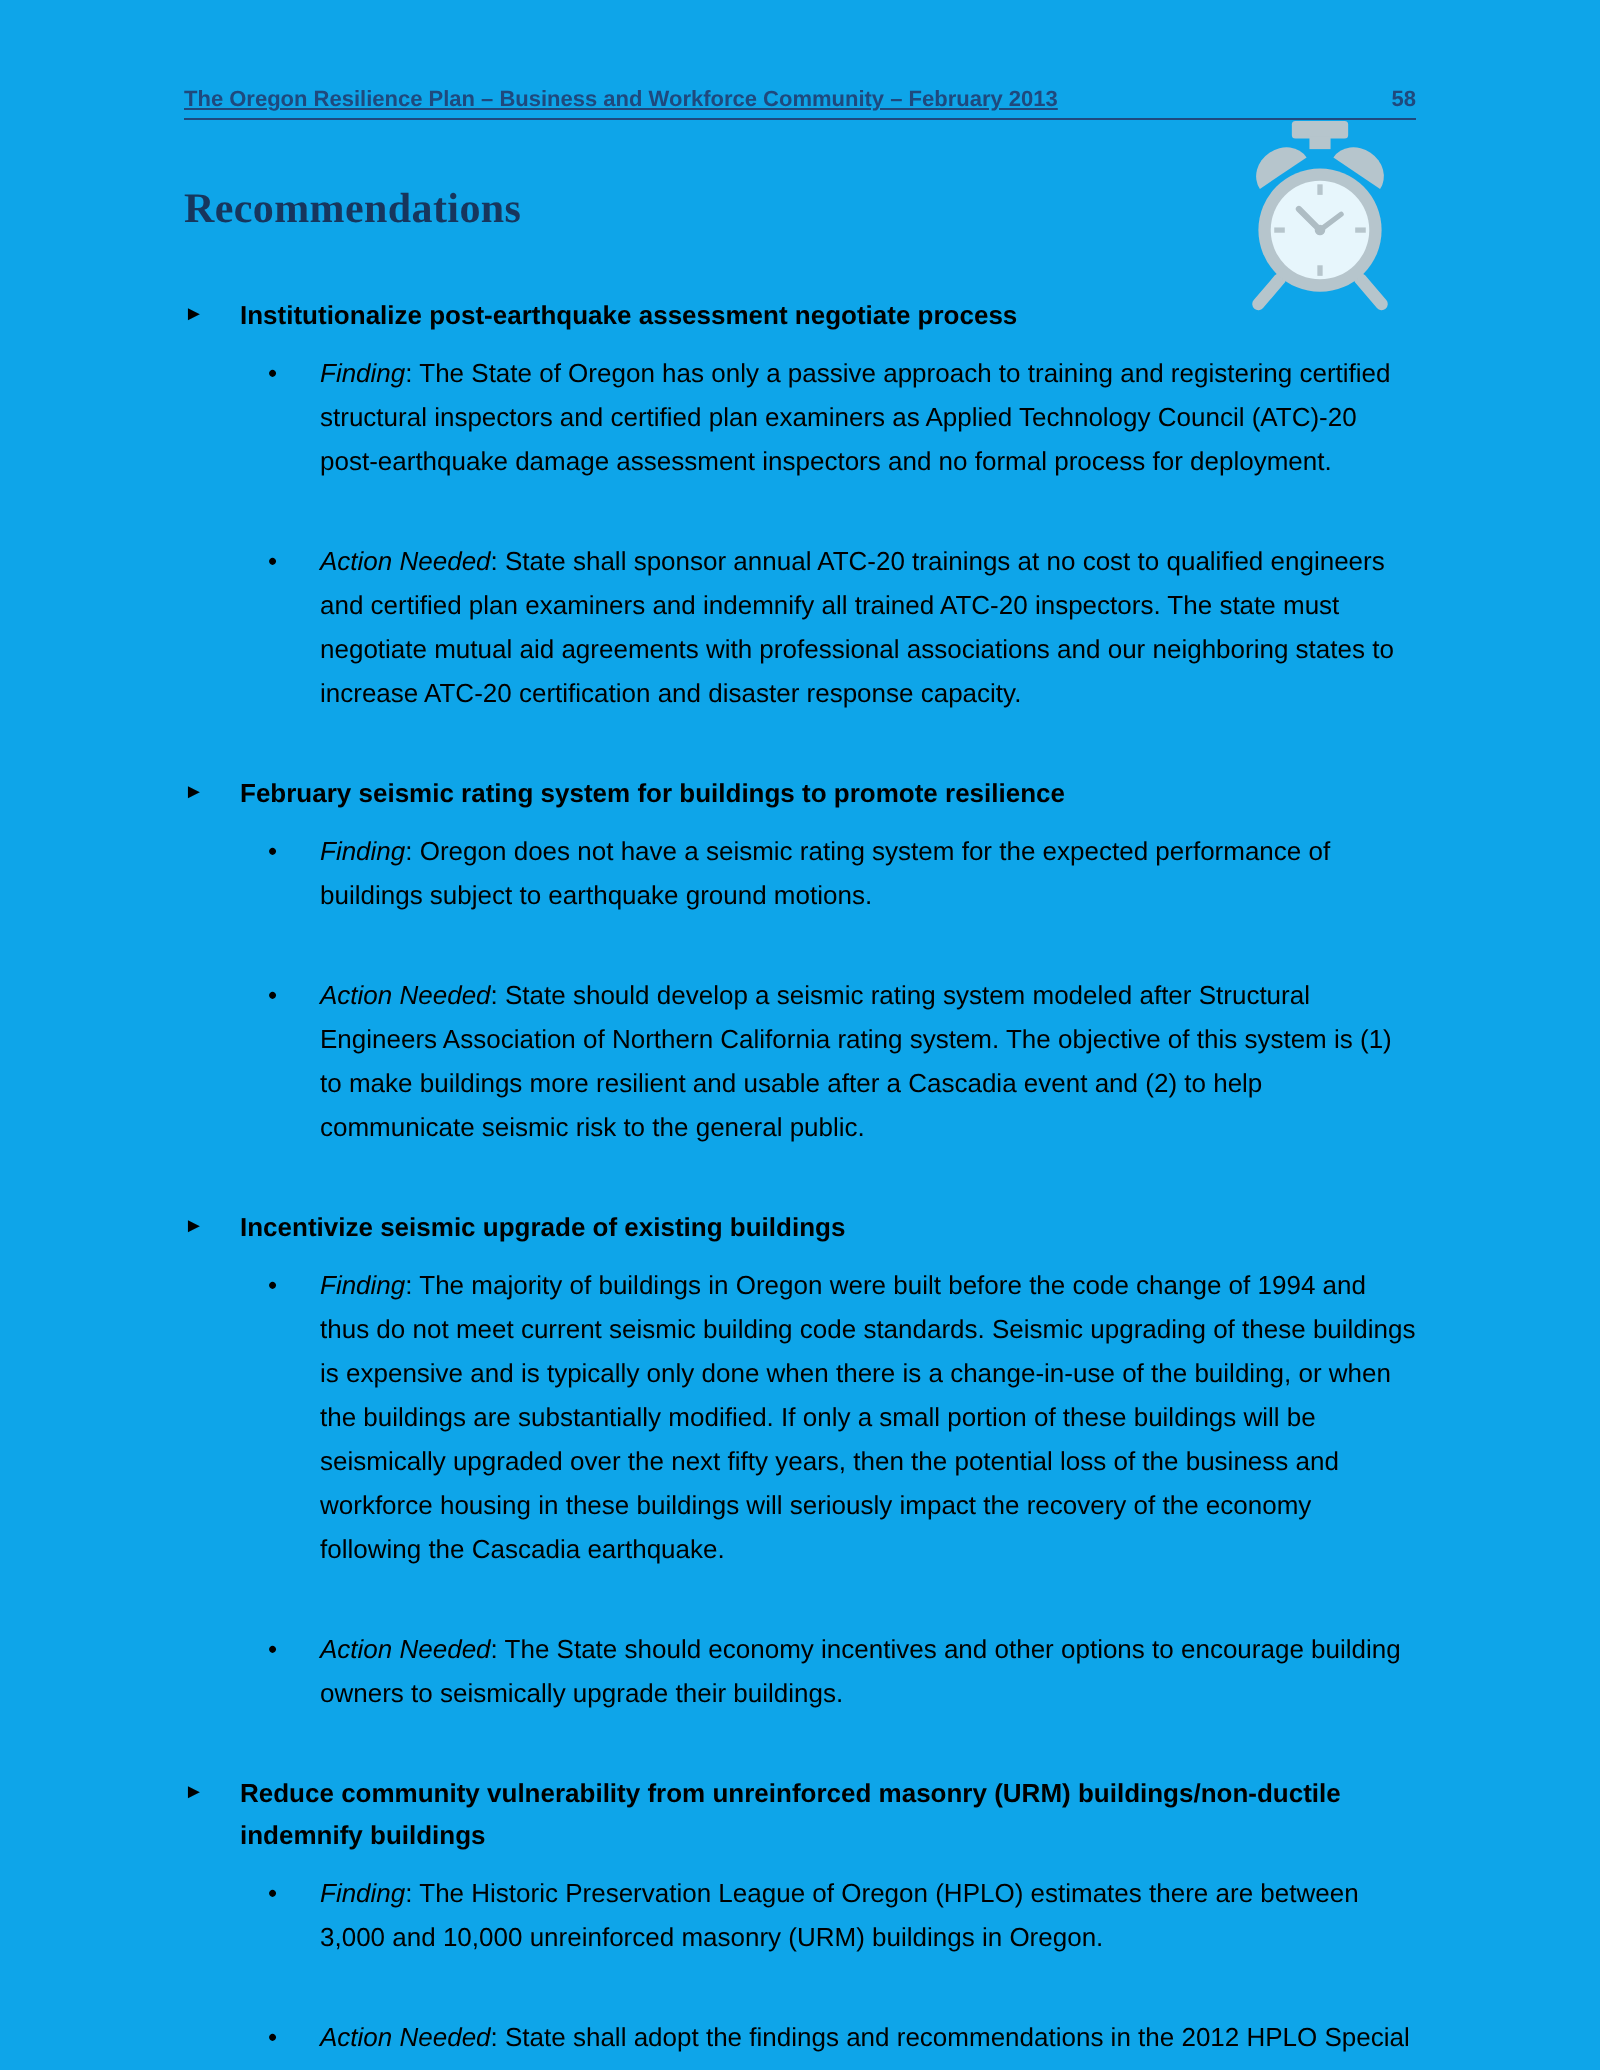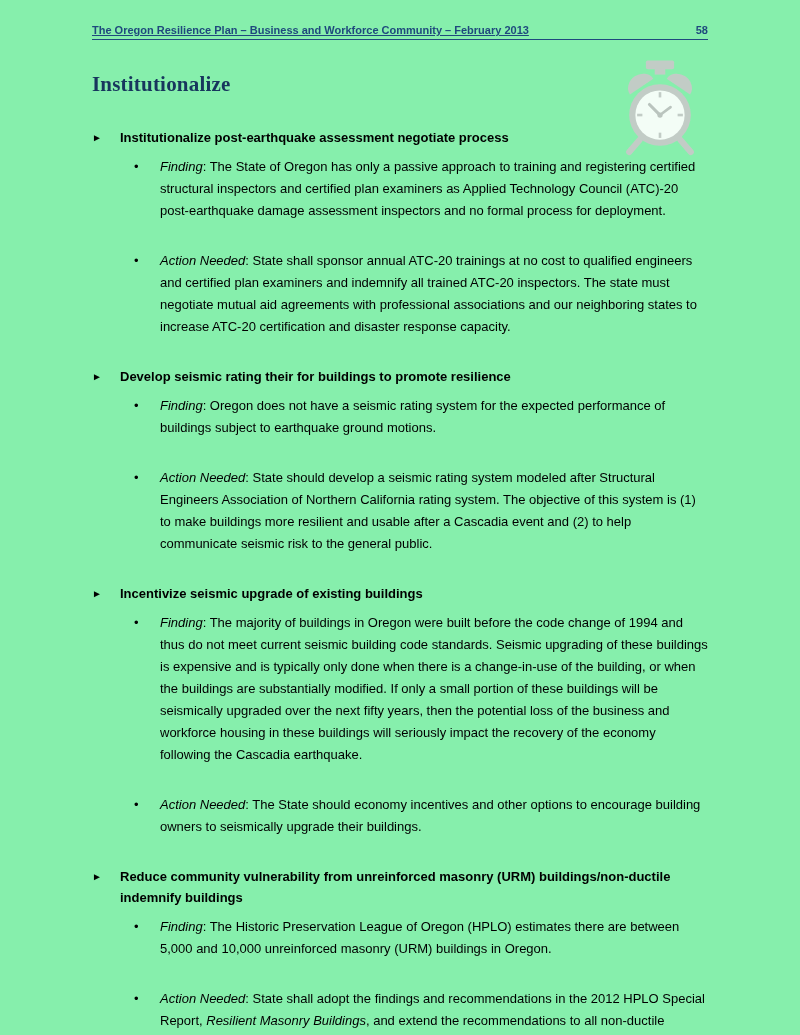--- a/index.html
+++ b/index.html
@@ -5,23 +5,23 @@
   html, body {
     margin: 0;
     padding: 0;
     background: #ffffff;
   }
   .page {
     position: relative;
     width: 800px;
     height: 1035px;
     margin: 0 auto;
-    background: #86efac;
+    background: #0ea5e9;
     box-sizing: border-box;
-    padding: 24px 92px 40px 92px;
+    padding: 44px 92px 40px 92px;
     font-family: "Liberation Sans", sans-serif;
     color: #000000;
     overflow: hidden;
   }
   
   .doc-header {
     display: flex;
     justify-content: space-between;
     align-items: flex-end;
     border-bottom: 1.5px solid #1F497D;
@@ -121,41 +121,41 @@
       <line x1="50" y1="84" x2="50" y2="90" stroke="#c9c9c9" stroke-width="3"></line>
       <line x1="24" y1="64" x2="30" y2="64" stroke="#c9c9c9" stroke-width="3"></line>
       <line x1="70" y1="64" x2="76" y2="64" stroke="#c9c9c9" stroke-width="3"></line>
 
       <line x1="50" y1="64" x2="38" y2="52" stroke="#c0c0c0" stroke-width="3.5" stroke-linecap="round"></line>
       <line x1="50" y1="64" x2="62" y2="55" stroke="#c0c0c0" stroke-width="3" stroke-linecap="round"></line>
       <circle cx="50" cy="64" r="3" fill="#c0c0c0"></circle>
     </svg>
   </div>
 
-  <h1 class="recommendations">Institutionalize</h1>
+  <h1 class="recommendations">Recommendations</h1>
 
   <div class="section">
     <div class="section-title">
       <span class="arrow">►</span>
       <span class="title-text">Institutionalize post-earthquake assessment negotiate process</span>
     </div>
     <div class="sub-item">
       <span class="bullet">•</span>
       <span class="para"><span class="italic">Finding</span><span>: The State of Oregon has only a passive approach to training and registering certified structural inspectors and certified plan examiners as Applied Technology Council (ATC)-20 post-earthquake damage assessment inspectors and no formal process for deployment.</span></span>
     </div>
     <div class="sub-item">
       <span class="bullet">•</span>
       <span class="para"><span class="italic">Action Needed</span><span>: State shall sponsor annual ATC-20 trainings at no cost to qualified engineers and certified plan examiners and indemnify all trained ATC-20 inspectors. The state must negotiate mutual aid agreements with professional associations and our neighboring states to increase ATC-20 certification and disaster response capacity.</span></span>
     </div>
   </div>
 
   <div class="section">
     <div class="section-title">
       <span class="arrow">►</span>
-      <span class="title-text">Develop seismic rating their for buildings to promote resilience</span>
+      <span class="title-text">February seismic rating system for buildings to promote resilience</span>
     </div>
     <div class="sub-item">
       <span class="bullet">•</span>
       <span class="para"><span class="italic">Finding</span><span>: Oregon does not have a seismic rating system for the expected performance of buildings subject to earthquake ground motions.</span></span>
     </div>
     <div class="sub-item">
       <span class="bullet">•</span>
       <span class="para"><span class="italic">Action Needed</span><span>: State should develop a seismic rating system modeled after Structural Engineers Association of Northern California rating system. The objective of this system is (1) to make buildings more resilient and usable after a Cascadia event and (2) to help communicate seismic risk to the general public.</span></span>
     </div>
   </div>
@@ -175,21 +175,21 @@
     </div>
   </div>
 
   <div class="section">
     <div class="section-title">
       <span class="arrow">►</span>
       <span class="title-text">Reduce community vulnerability from unreinforced masonry (URM) buildings/non-ductile indemnify buildings</span>
     </div>
     <div class="sub-item">
       <span class="bullet">•</span>
-      <span class="para"><span class="italic">Finding</span><span>: The Historic Preservation League of Oregon (HPLO) estimates there are between 5,000 and 10,000 unreinforced masonry (URM) buildings in Oregon.</span></span>
+      <span class="para"><span class="italic">Finding</span><span>: The Historic Preservation League of Oregon (HPLO) estimates there are between 3,000 and 10,000 unreinforced masonry (URM) buildings in Oregon.</span></span>
     </div>
     <div class="sub-item">
       <span class="bullet">•</span>
       <span class="para"><span class="italic">Action Needed</span><span>: State shall adopt the findings and recommendations in the 2012 HPLO Special Report, </span><span class="italic">Resilient Masonry Buildings</span><span>, and extend the recommendations to all non-ductile concrete buildings.</span></span>
     </div>
   </div>
 
 </div>
 
 </body></html>

